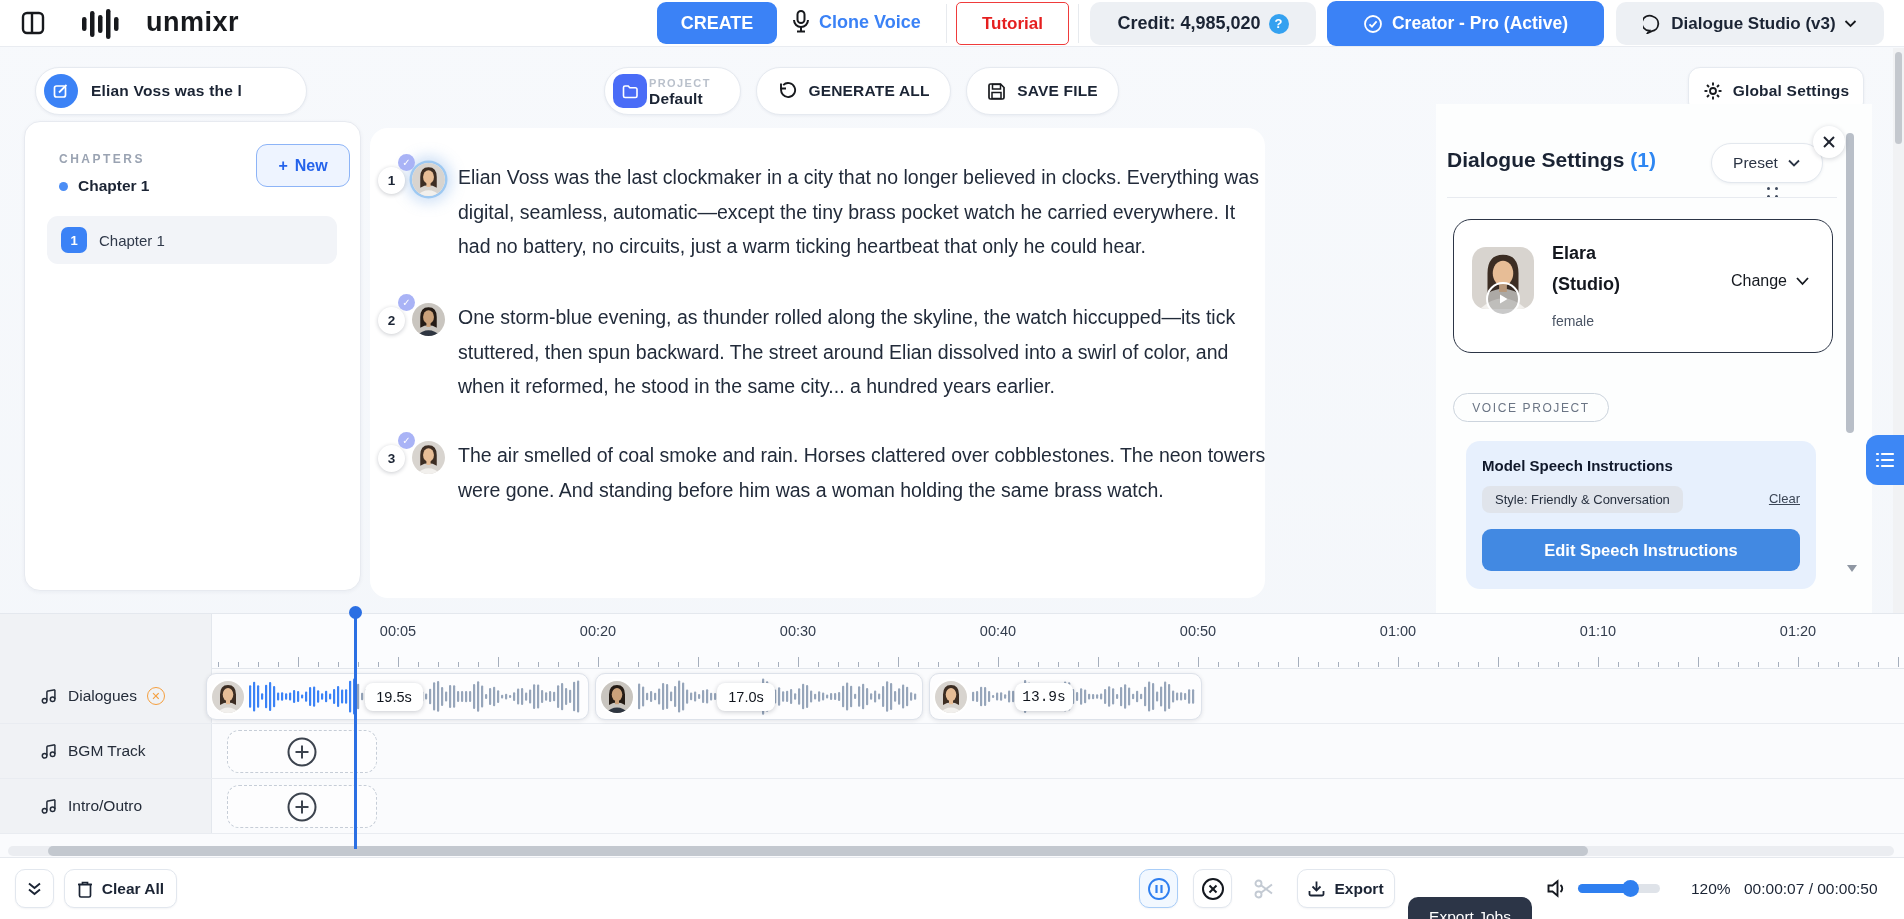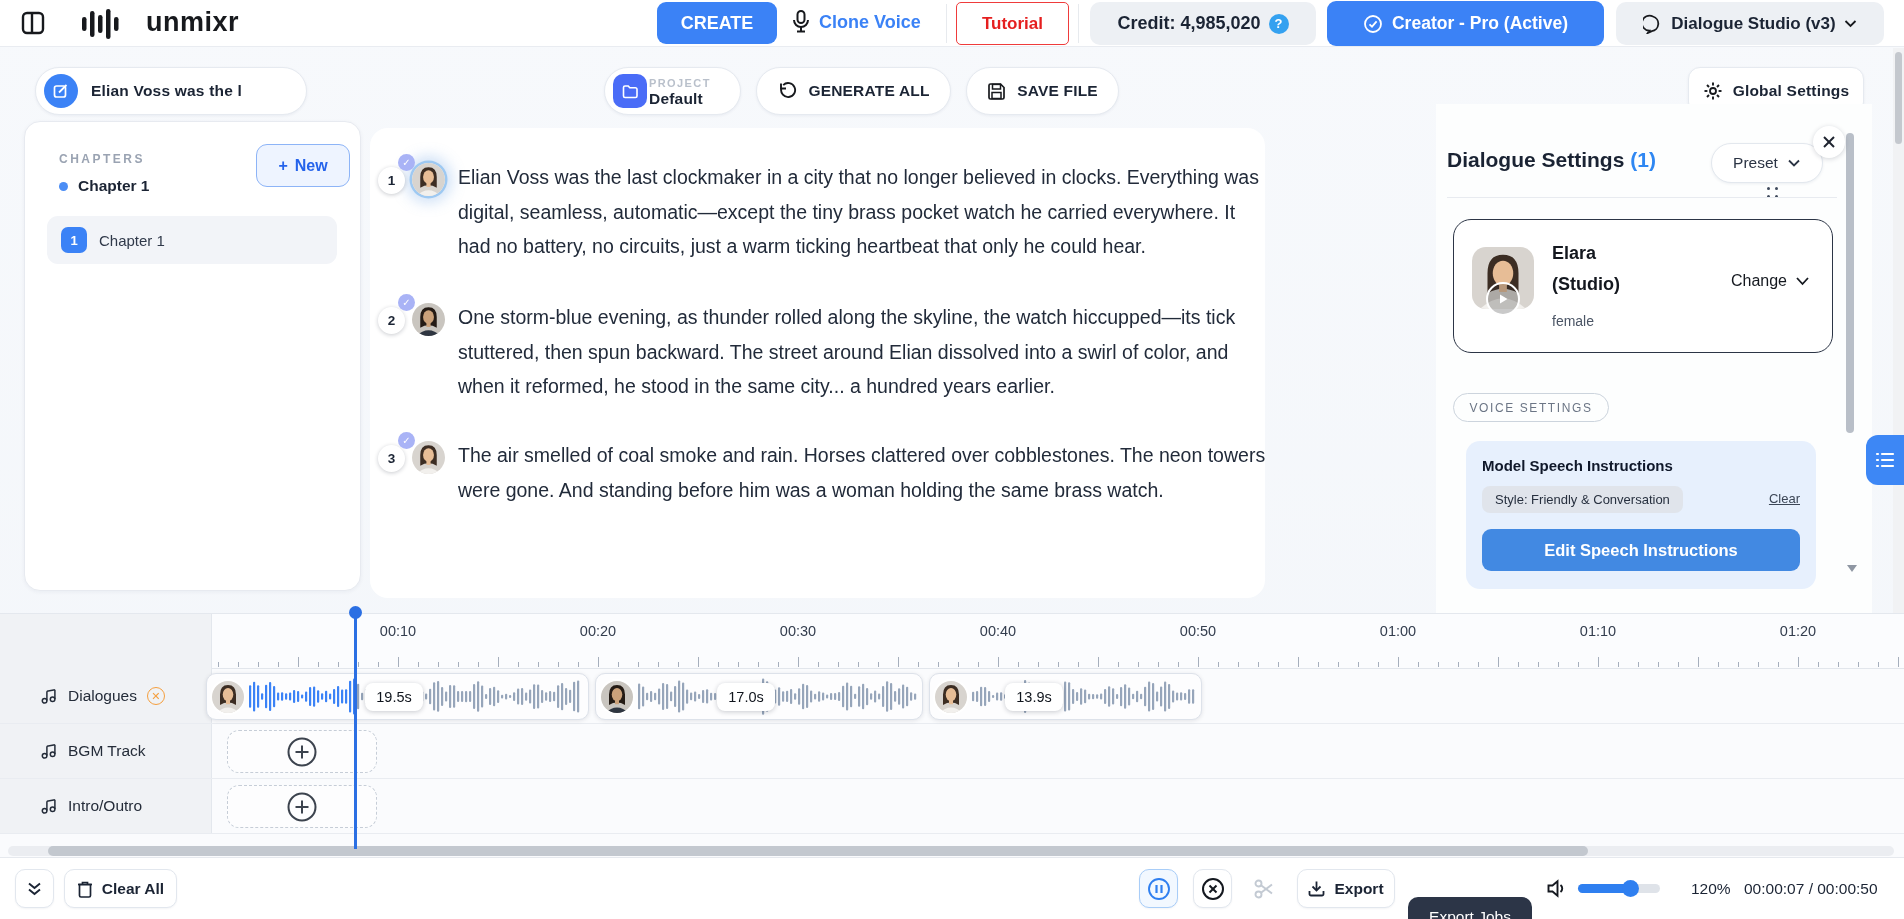--- a/index.html
+++ b/index.html
@@ -358,21 +358,21 @@
     </div>
     <div class="voice-gender">female</div>
     <div class="change-btn">
       <span>Change</span>
       <svg width="15" height="10" viewBox="0 0 15 10">
           <polyline points="2,2 7.5,8 13,2" fill="none" stroke="#14181f" stroke-width="1.8"></polyline>
         </svg>
     </div>
   </div>
 
-  <div class="vs-pill">VOICE SETTINGS</div>
+  <div class="vs-pill">VOICE PROJECT</div>
 
   <div class="speech-card">
     <div class="speech-title">Model Speech Instructions</div>
     <div class="style-chip">Style: Friendly &amp; Conversation</div>
     <div class="clear-link">Clear</div>
     <div class="edit-speech-btn">Edit Speech Instructions</div>
   </div>
 
   <div class="side-tab">
     <svg width="20" height="18" viewBox="0 0 20 18">
@@ -397,21 +397,21 @@
     <div class="rtick" style="left: 218px; height: 5px;"></div>
         <div class="rtick" style="left: 238px; height: 5px;"></div>
         <div class="rtick" style="left: 258px; height: 5px;"></div>
         <div class="rtick" style="left: 278px; height: 5px;"></div>
         <div class="rtick" style="left: 298px; height: 10px;"></div>
         <div class="rtick" style="left: 318px; height: 5px;"></div>
         <div class="rtick" style="left: 338px; height: 5px;"></div>
         <div class="rtick" style="left: 358px; height: 5px;"></div>
         <div class="rtick" style="left: 378px; height: 5px;"></div>
         <div class="rtick" style="left: 398px; height: 10px;"></div>
-        <div class="rlabel" style="left: 398px;">00:10</div>
+        <div class="rlabel" style="left: 398px;">00:05</div>
         <div class="rtick" style="left: 418px; height: 5px;"></div>
         <div class="rtick" style="left: 438px; height: 5px;"></div>
         <div class="rtick" style="left: 458px; height: 5px;"></div>
         <div class="rtick" style="left: 478px; height: 5px;"></div>
         <div class="rtick" style="left: 498px; height: 10px;"></div>
         <div class="rtick" style="left: 518px; height: 5px;"></div>
         <div class="rtick" style="left: 538px; height: 5px;"></div>
         <div class="rtick" style="left: 558px; height: 5px;"></div>
         <div class="rtick" style="left: 578px; height: 5px;"></div>
         <div class="rtick" style="left: 598px; height: 10px;"></div>
@@ -739,21 +739,21 @@
                 <rect x="190" y="10.5" width="2.2" height="20.1" rx="1" fill="#96a5ba"></rect>
                 <rect x="194" y="5.6" width="2.2" height="29.9" rx="1" fill="#96a5ba"></rect>
                 <rect x="198" y="7.9" width="2.2" height="25.2" rx="1" fill="#96a5ba"></rect>
                 <rect x="202" y="14.6" width="2.2" height="11.9" rx="1" fill="#96a5ba"></rect>
                 <rect x="206" y="16.6" width="2.2" height="7.9" rx="1" fill="#96a5ba"></rect>
                 <rect x="210" y="16.3" width="2.2" height="8.3" rx="1" fill="#96a5ba"></rect>
                 <rect x="214" y="17.0" width="2.2" height="7.1" rx="1" fill="#96a5ba"></rect>
                 <rect x="218" y="13.3" width="2.2" height="14.4" rx="1" fill="#96a5ba"></rect>
                 <rect x="222" y="13.2" width="2.2" height="14.6" rx="1" fill="#96a5ba"></rect>
               </svg></span>
-         <span class="dur-badge" style="left:75px;">13.9s</span>
+         <span class="dur-badge" style="left:85px;font-family:Liberation Mono, monospace;">13.9s</span>
           </div>
         </div>
         <div class="trow" style="top: 110px;">
           <div class="lstrip">
             <svg width="18" height="18" viewBox="0 0 18 18">
   <g fill="none" stroke="#242c39" stroke-width="1.5">
     <circle cx="4.6" cy="13.8" r="2.3"></circle>
                 <circle cx="12.6" cy="12.3" r="2.3"></circle>
     <line x1="6.9" y1="13.6" x2="6.9" y2="4.2"></line>
                 <line x1="14.9" y1="12.1" x2="14.9" y2="2.8"></line>

